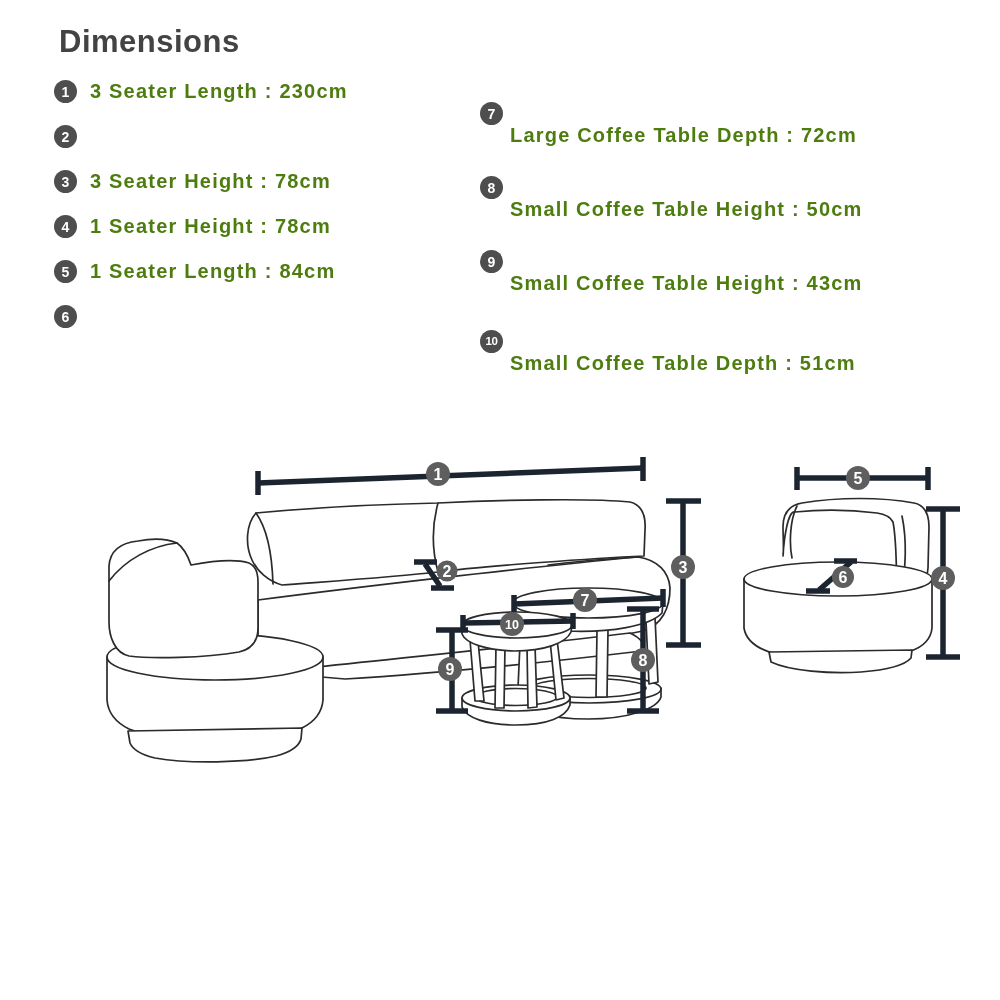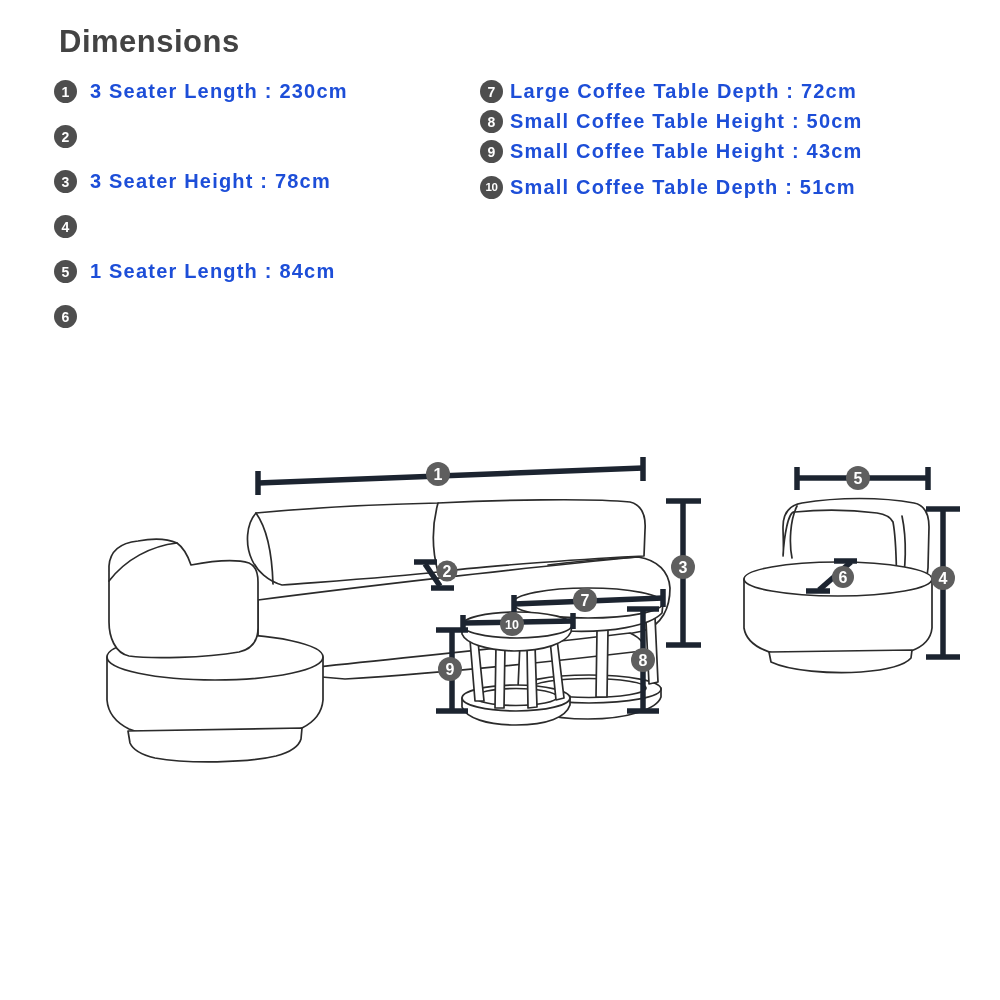--- a/index.html
+++ b/index.html
@@ -23,24 +23,24 @@
   .col-right{left:480px;top:80px;gap:7px;}
   .spec-row{display:flex;align-items:center;}
   .col-right .spec-row:last-child{margin-top:6px;}
   .badge{
     flex:0 0 auto;width:23px;height:23px;border-radius:50%;
     background:var(--badge);color:#fff;font-size:14px;font-weight:700;
     display:flex;align-items:center;justify-content:center;line-height:1;
   }
   .col-right .spec-row:last-child .badge{font-size:11.5px;letter-spacing:-.5px;}
   .spec-text{
-    margin-left:13px;font-size:20px;font-weight:600;color:#1d4ed8;
+    margin-left:13px;font-size:20px;font-weight:600;color:#4d7c0f;
     letter-spacing:1.2px;white-space:nowrap;
   }
-  .col-right .spec-text{margin-left:7px;}
+  .col-right .spec-text{margin-left:7px;margin-top:44px;}
   svg.diagram{position:absolute;left:0;top:0;}
   .furn{fill:none;stroke:var(--outline);stroke-width:1.7;stroke-linecap:round;stroke-linejoin:round;}
   .furn-f{fill:#ffffff;stroke:var(--outline);stroke-width:1.7;stroke-linecap:round;stroke-linejoin:round;}
   .dim{stroke:var(--dim);stroke-width:5.5;stroke-linecap:butt;}
   .marker-circle{fill:var(--marker);stroke:none;}
   .marker-num{fill:#ffffff;font-family:"Liberation Sans",sans-serif;font-size:16px;font-weight:700;text-anchor:middle;}
   .marker-num.small{font-size:12.5px;}
 </style>
 </head>
 <body>
@@ -54,20 +54,21 @@
   </div>
   <div class="spec-row">
     <span class="badge">2</span>
   </div>
   <div class="spec-row">
     <span class="badge">3</span>
     <span class="spec-text">3 Seater Height : 78cm</span>
   </div>
   <div class="spec-row">
     <span class="badge">4</span>
+    <span class="spec-text">1 Seater Height : 78cm</span>
   </div>
   <div class="spec-row">
     <span class="badge">5</span>
     <span class="spec-text">1 Seater Length : 84cm</span>
   </div>
   <div class="spec-row">
     <span class="badge">6</span>
   </div>
 </div>
 

